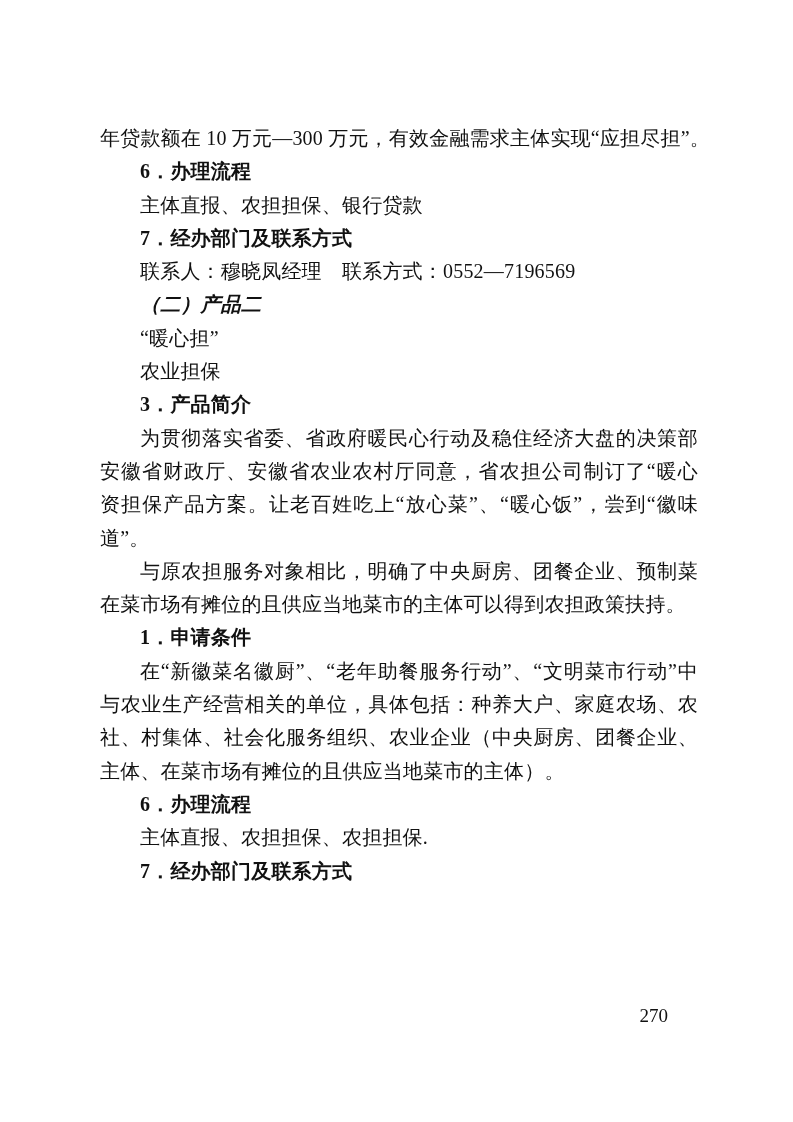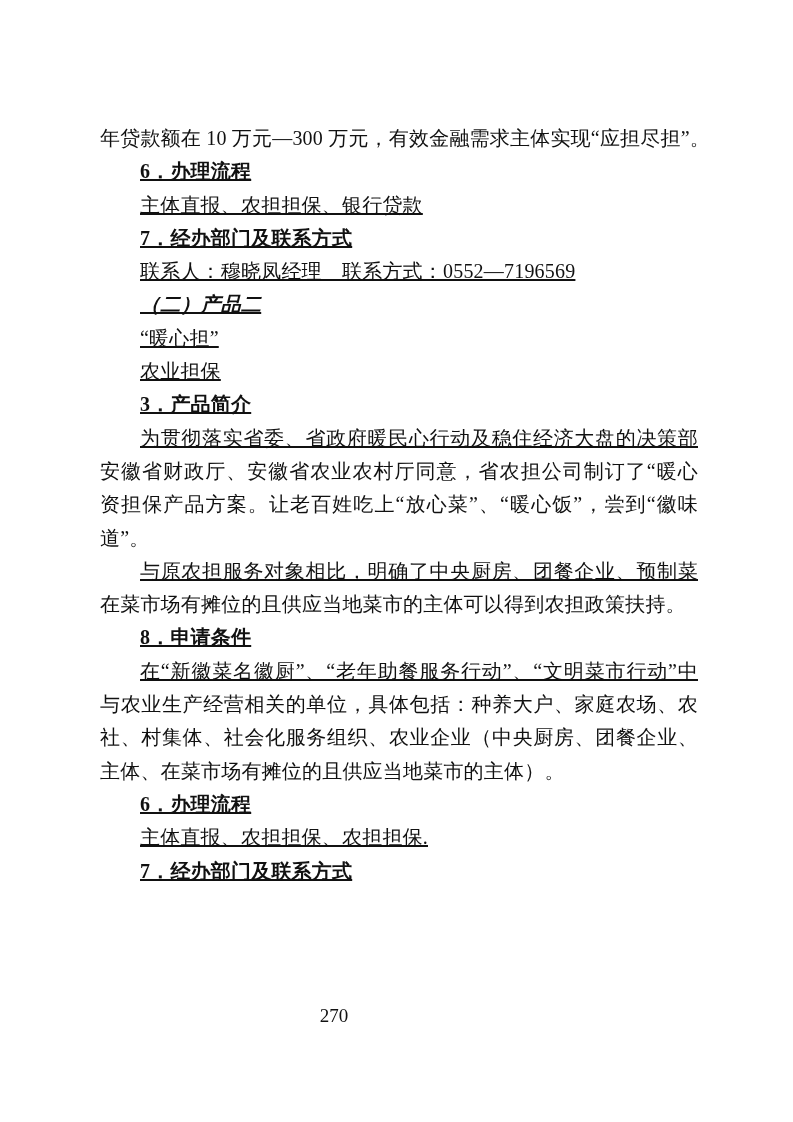--- a/index.html
+++ b/index.html
@@ -30,29 +30,29 @@
     overflow: hidden;
     white-space: nowrap;
     letter-spacing: 0.2px;
   }
   
   .t-line.fill {
     white-space: normal;
     text-align: justify;
     text-align-last: justify;
   }
-  .t-line.indent { text-indent: 2em; text-decoration: underline; }
+  .t-line.indent { text-indent: 2em; }
   .t-line.bold { font-weight: 700; }
   .t-line.italic { font-style: italic; }
   .page-num {
     position: absolute;
     top: 999px;
     left: 0;
     width: 668px;
-    text-align: center;
+    text-align: right;
     font-size: 19px;
     line-height: 33px;
     color: #111111;
   }
 </style>
 </head>
 <body>
 
 <div class="page">
   <div class="content">
@@ -87,21 +87,21 @@
         <div class="t-line indent fill">为贯彻落实省委、省政府暖民心行动及稳住经济大盘的决策部署，经</div>
         <div class="t-line fill">安徽省财政厅、安徽省农业农村厅同意，省农担公司制订了“暖心担”融</div>
         <div class="t-line fill">资担保产品方案。让老百姓吃上“放心菜”、“暖心饭”，尝到“徽味</div>
         <div class="t-line">道”。</div>
       </div>
       <div class="block paragraph">
         <div class="t-line indent fill">与原农担服务对象相比，明确了中央厨房、团餐企业、预制菜主体、</div>
         <div class="t-line">在菜市场有摊位的且供应当地菜市的主体可以得到农担政策扶持。</div>
       </div>
       <div class="block heading">
-        <div class="t-line indent bold">8．申请条件</div>
+        <div class="t-line indent bold">1．申请条件</div>
       </div>
       <div class="block paragraph">
         <div class="t-line indent fill">在“新徽菜名徽厨”、“老年助餐服务行动”、“文明菜市行动”中</div>
         <div class="t-line fill">与农业生产经营相关的单位，具体包括：种养大户、家庭农场、农民合作</div>
         <div class="t-line fill">社、村集体、社会化服务组织、农业企业（中央厨房、团餐企业、预制菜</div>
         <div class="t-line">主体、在菜市场有摊位的且供应当地菜市的主体）。</div>
       </div>
       <div class="block heading">
         <div class="t-line indent bold">6．办理流程</div>
       </div>

